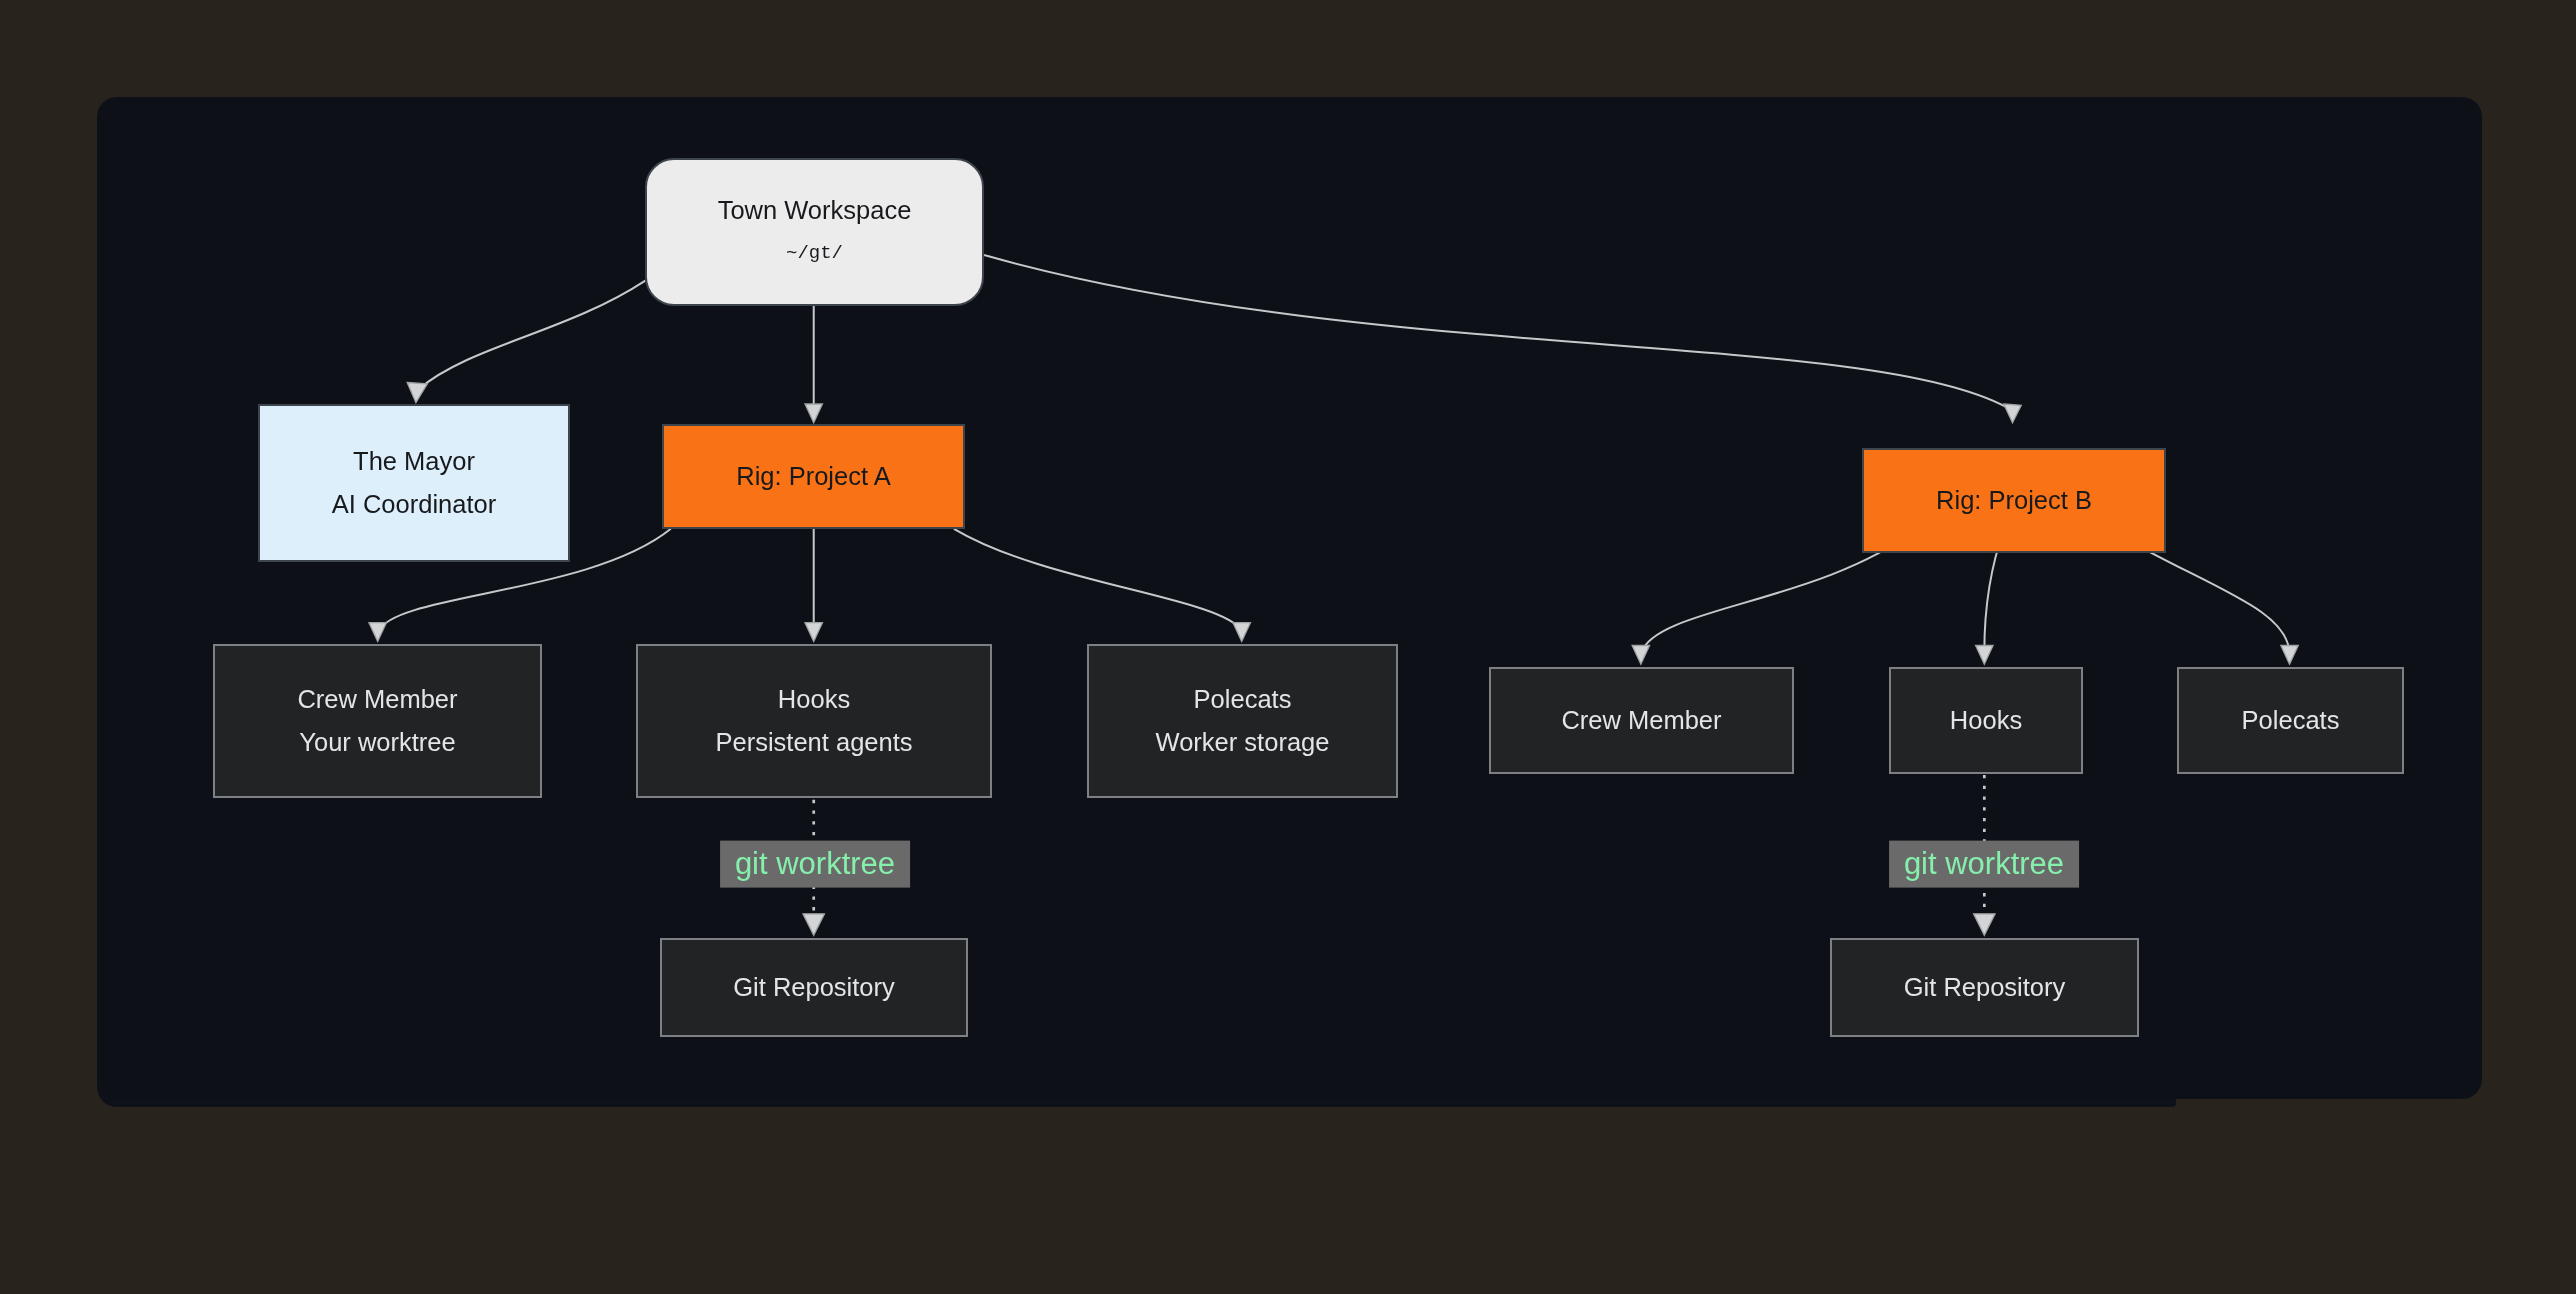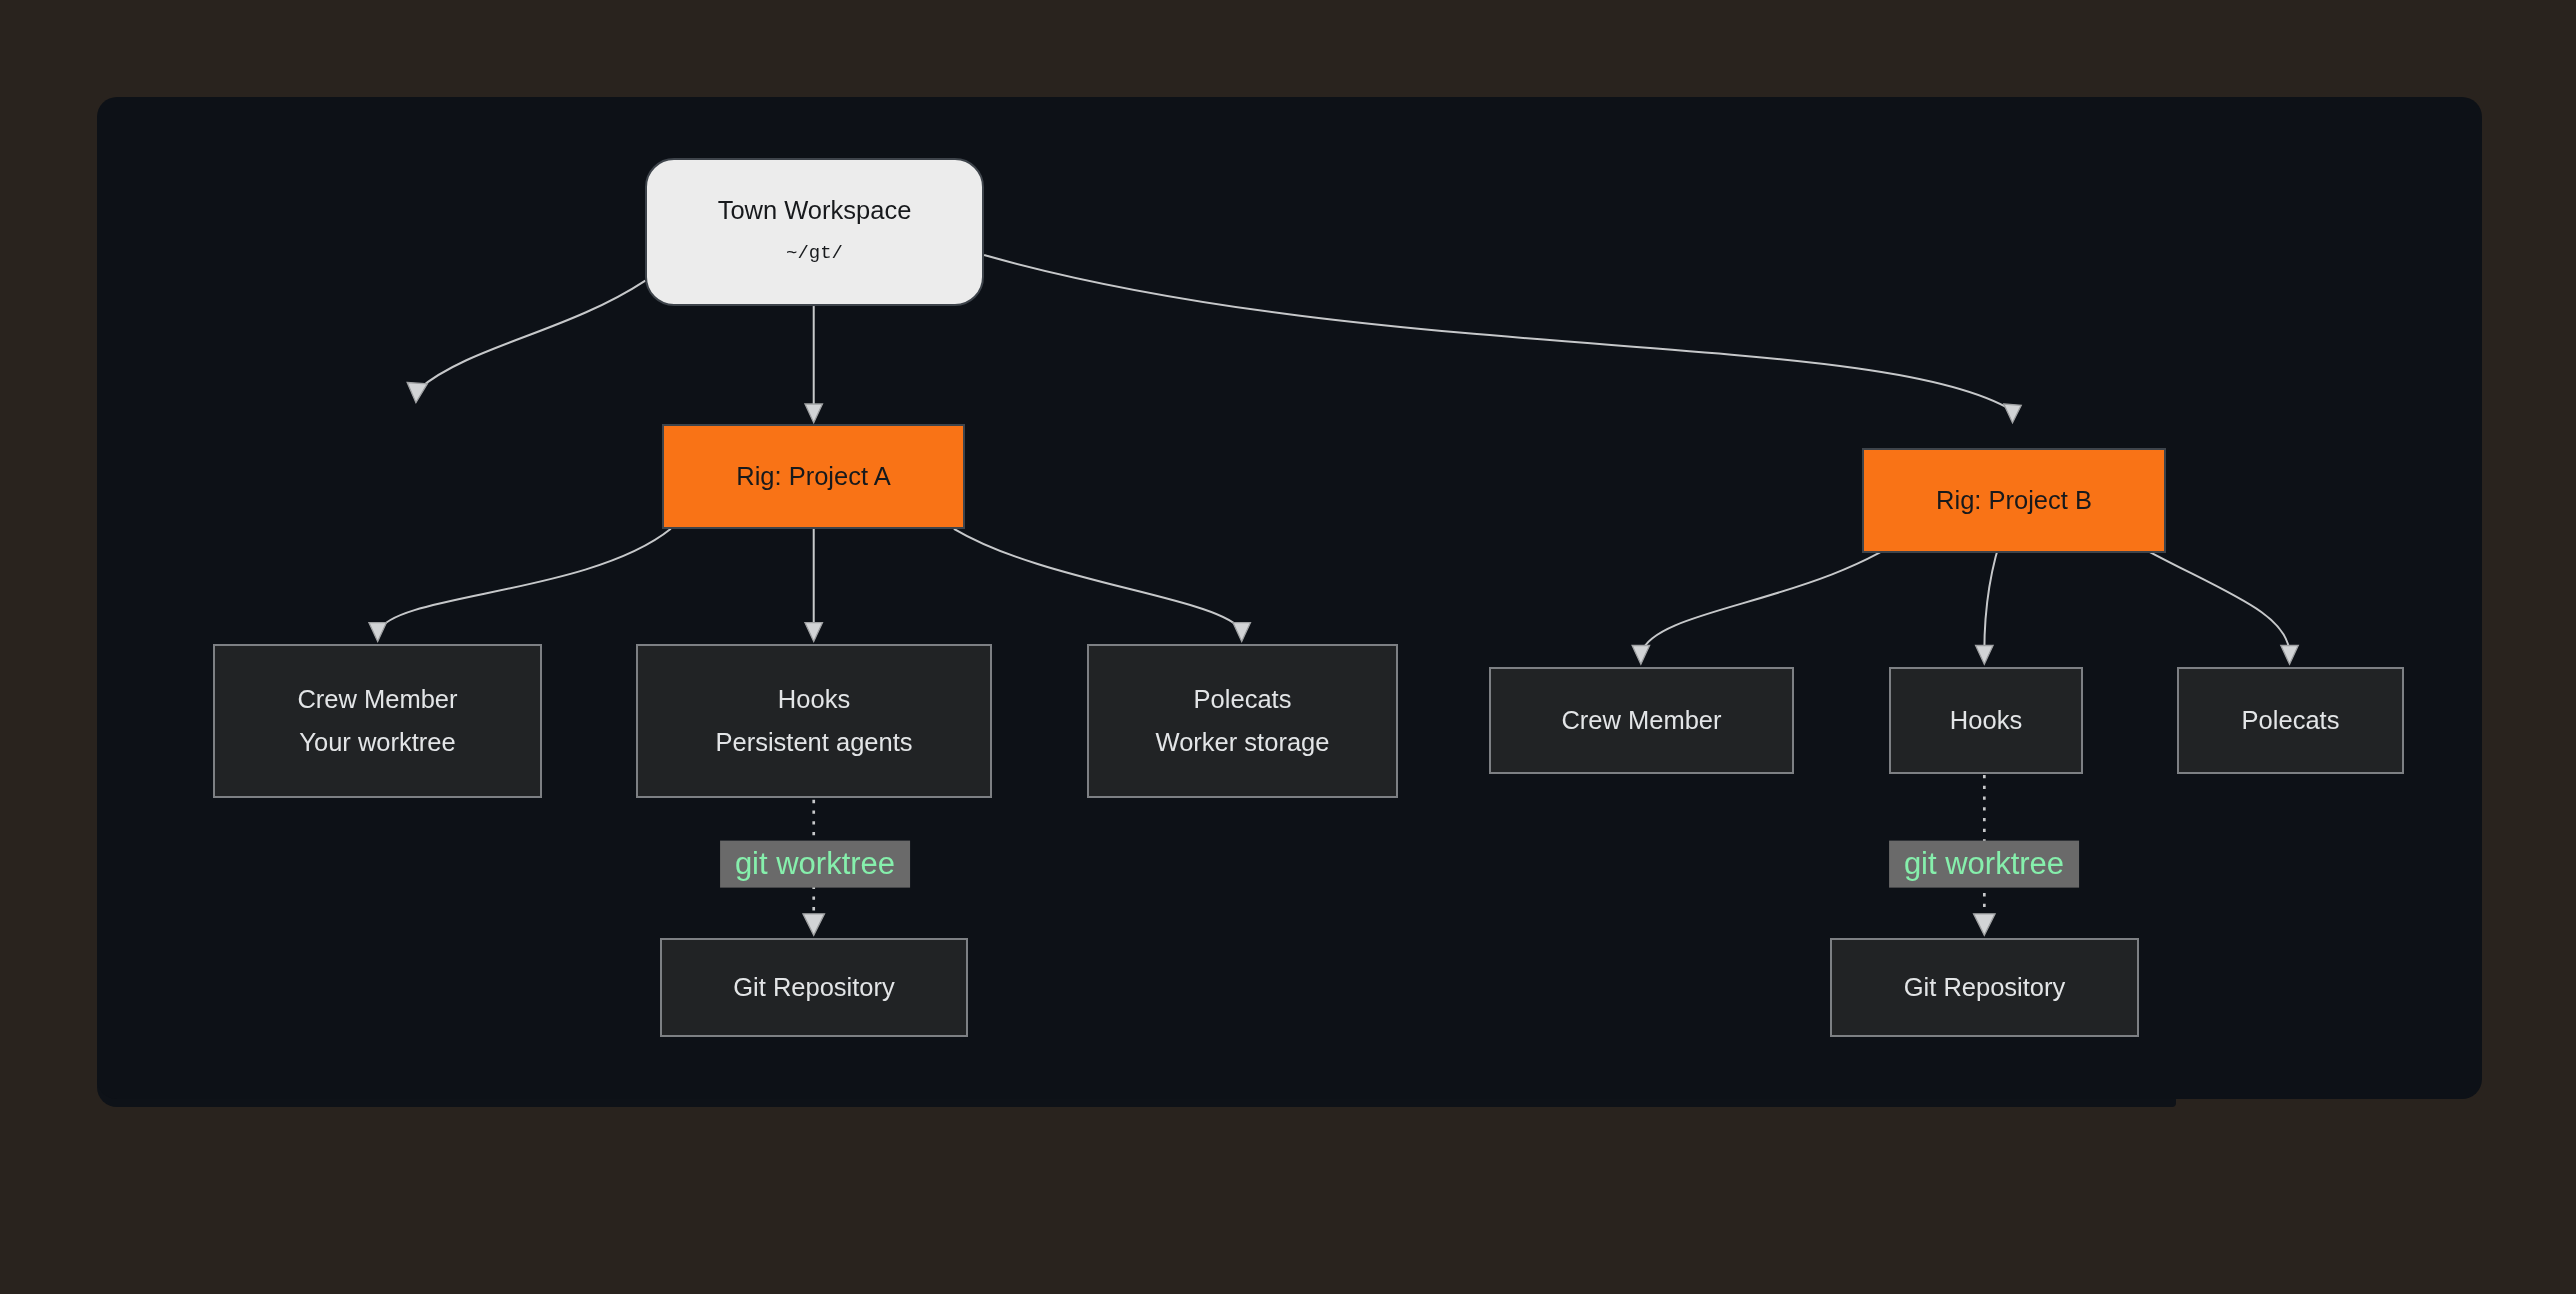--- a/index.html
+++ b/index.html
@@ -71,20 +71,24 @@
       <polygon points="1197,1362 1229,1362 1213,1394"></polygon>
       <polygon points="2942,1362 2974,1362 2958,1394"></polygon>
     </g>
   </svg>
 
   <div class="node light n-town">
     <span class="t">Town Workspace</span>
     <span class="s mono">~/gt/</span>
   </div>
 
+  <div class="node blue n-mayor">
+    <span class="t">The Mayor</span>
+    <span class="s">AI Coordinator</span>
+  </div>
 
   <div class="node cream n-riga">
     <span class="t">Rig: Project A</span>
   </div>
 
   <div class="node cream n-rigb">
     <span class="t">Rig: Project B</span>
   </div>
 
   <div class="node dark n-crewa">

